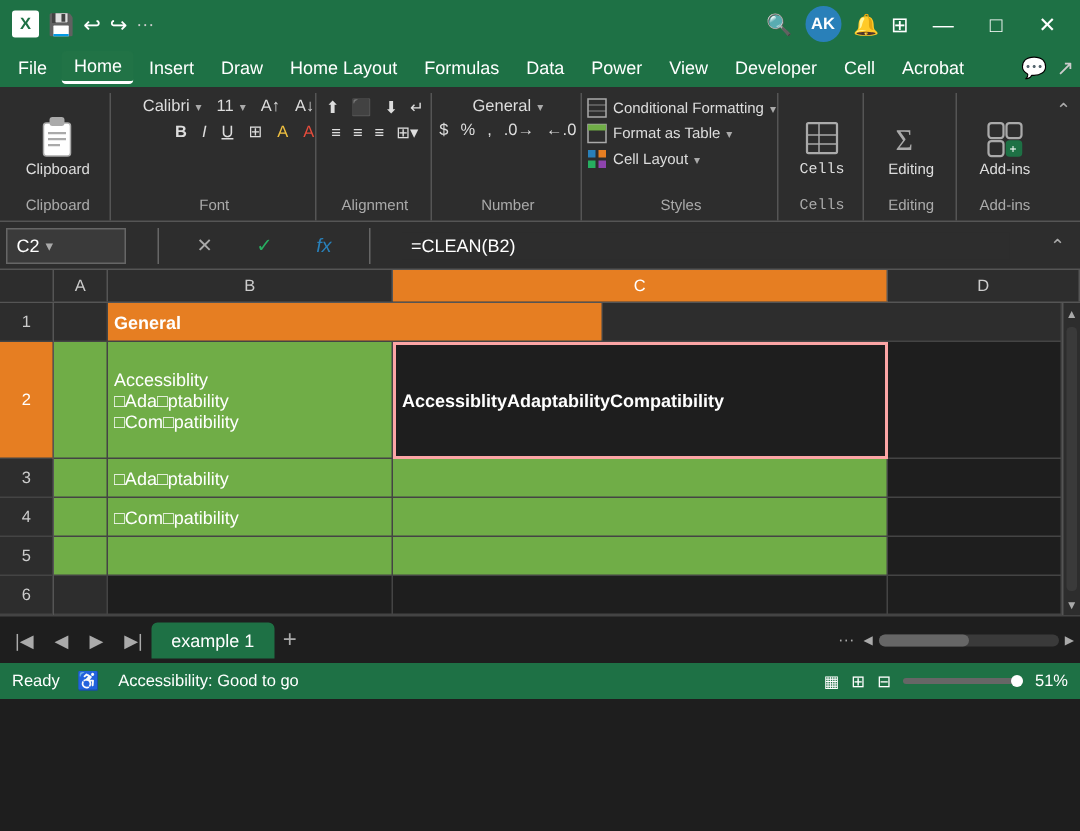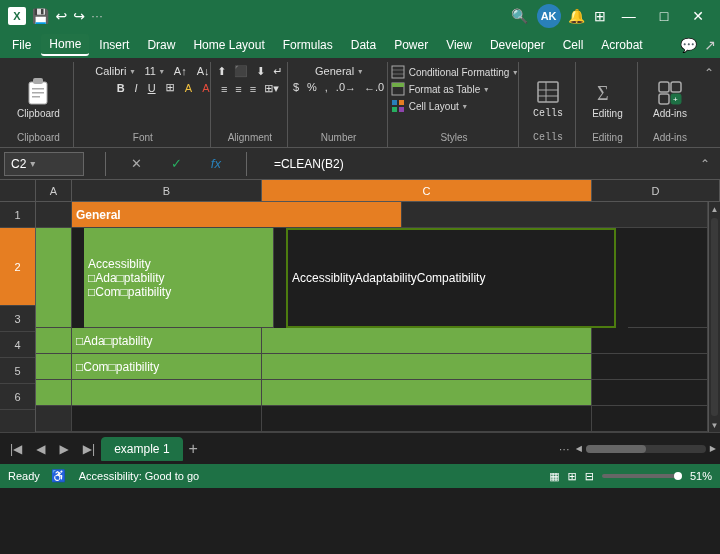--- a/index.html
+++ b/index.html
@@ -316,28 +316,28 @@
     </div>
 
     <div class="grid">
 
       <div class="grid-row">
         <div class="cell" style="width:36px; border-bottom:1px solid #444; background:#2d2d2d;"></div>
         <div class="cell header-cell" style="width:330px;">General</div>
         <div class="cell" style="flex:1; background:#2d2d2d;"></div>
       </div>
 
-      <div class="grid-row" style="height:100px;gap:12px;">
+      <div class="grid-row" style="height:78px;">
         <div class="cell green-bg" style="width:36px;"></div>
         <div class="cell green-bg" style="width:190px; flex-direction:column; align-items:flex-start; justify-content:center; padding:4px;">
           <span>Accessiblity</span>
           <span>□Ada□ptability</span>
           <span>□Com□patibility</span>
         </div>
-        <div class="cell active-selected" style="width:330px; border:2px solid #4d7c0f;">AccessiblityAdaptabilityCompatibility</div>
+        <div class="cell active-selected" style="width:330px; border:2px solid #fca5a5;font-weight:bold;">AccessiblityAdaptabilityCompatibility</div>
         <div class="cell" style="flex:1;"></div>
       </div>
 
       <div class="grid-row">
         <div class="cell green-bg" style="width:36px;"></div>
         <div class="cell green-bg" style="width:190px;">□Ada□ptability</div>
         <div class="cell green-bg" style="width:330px;"></div>
         <div class="cell" style="flex:1;"></div>
       </div>
 

